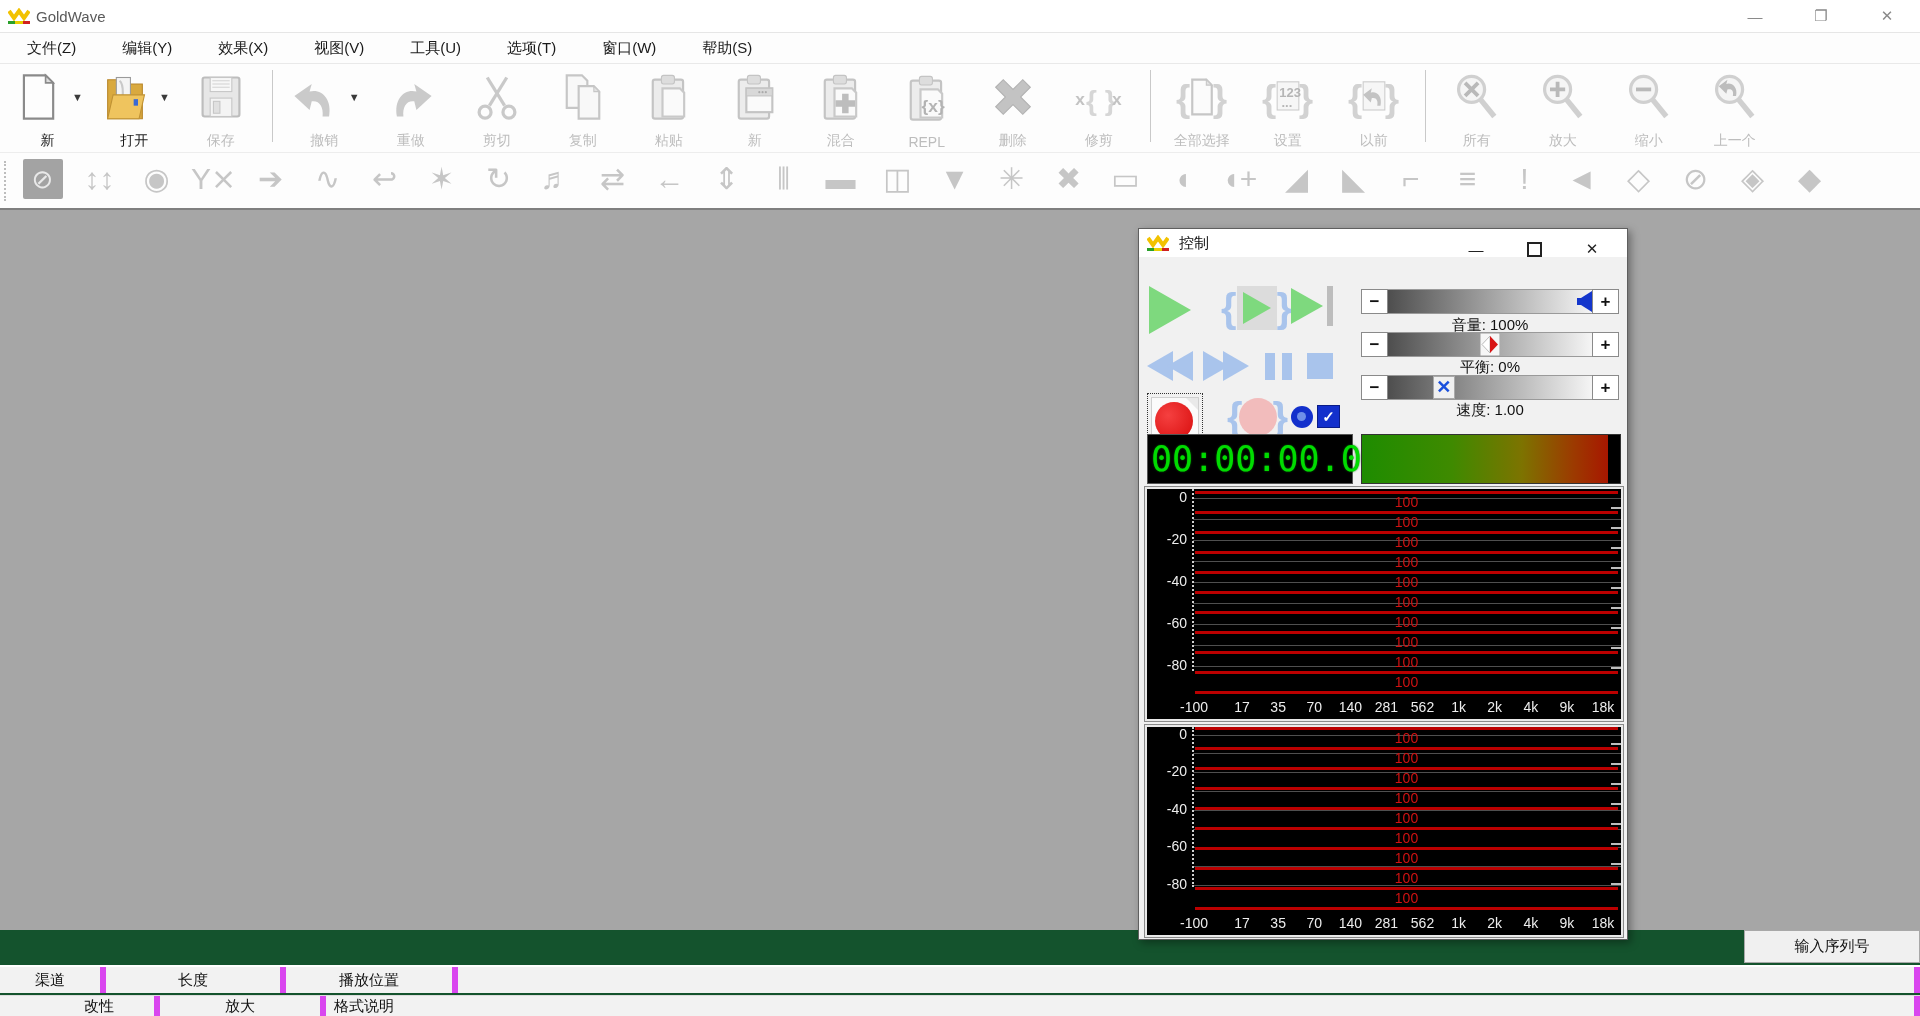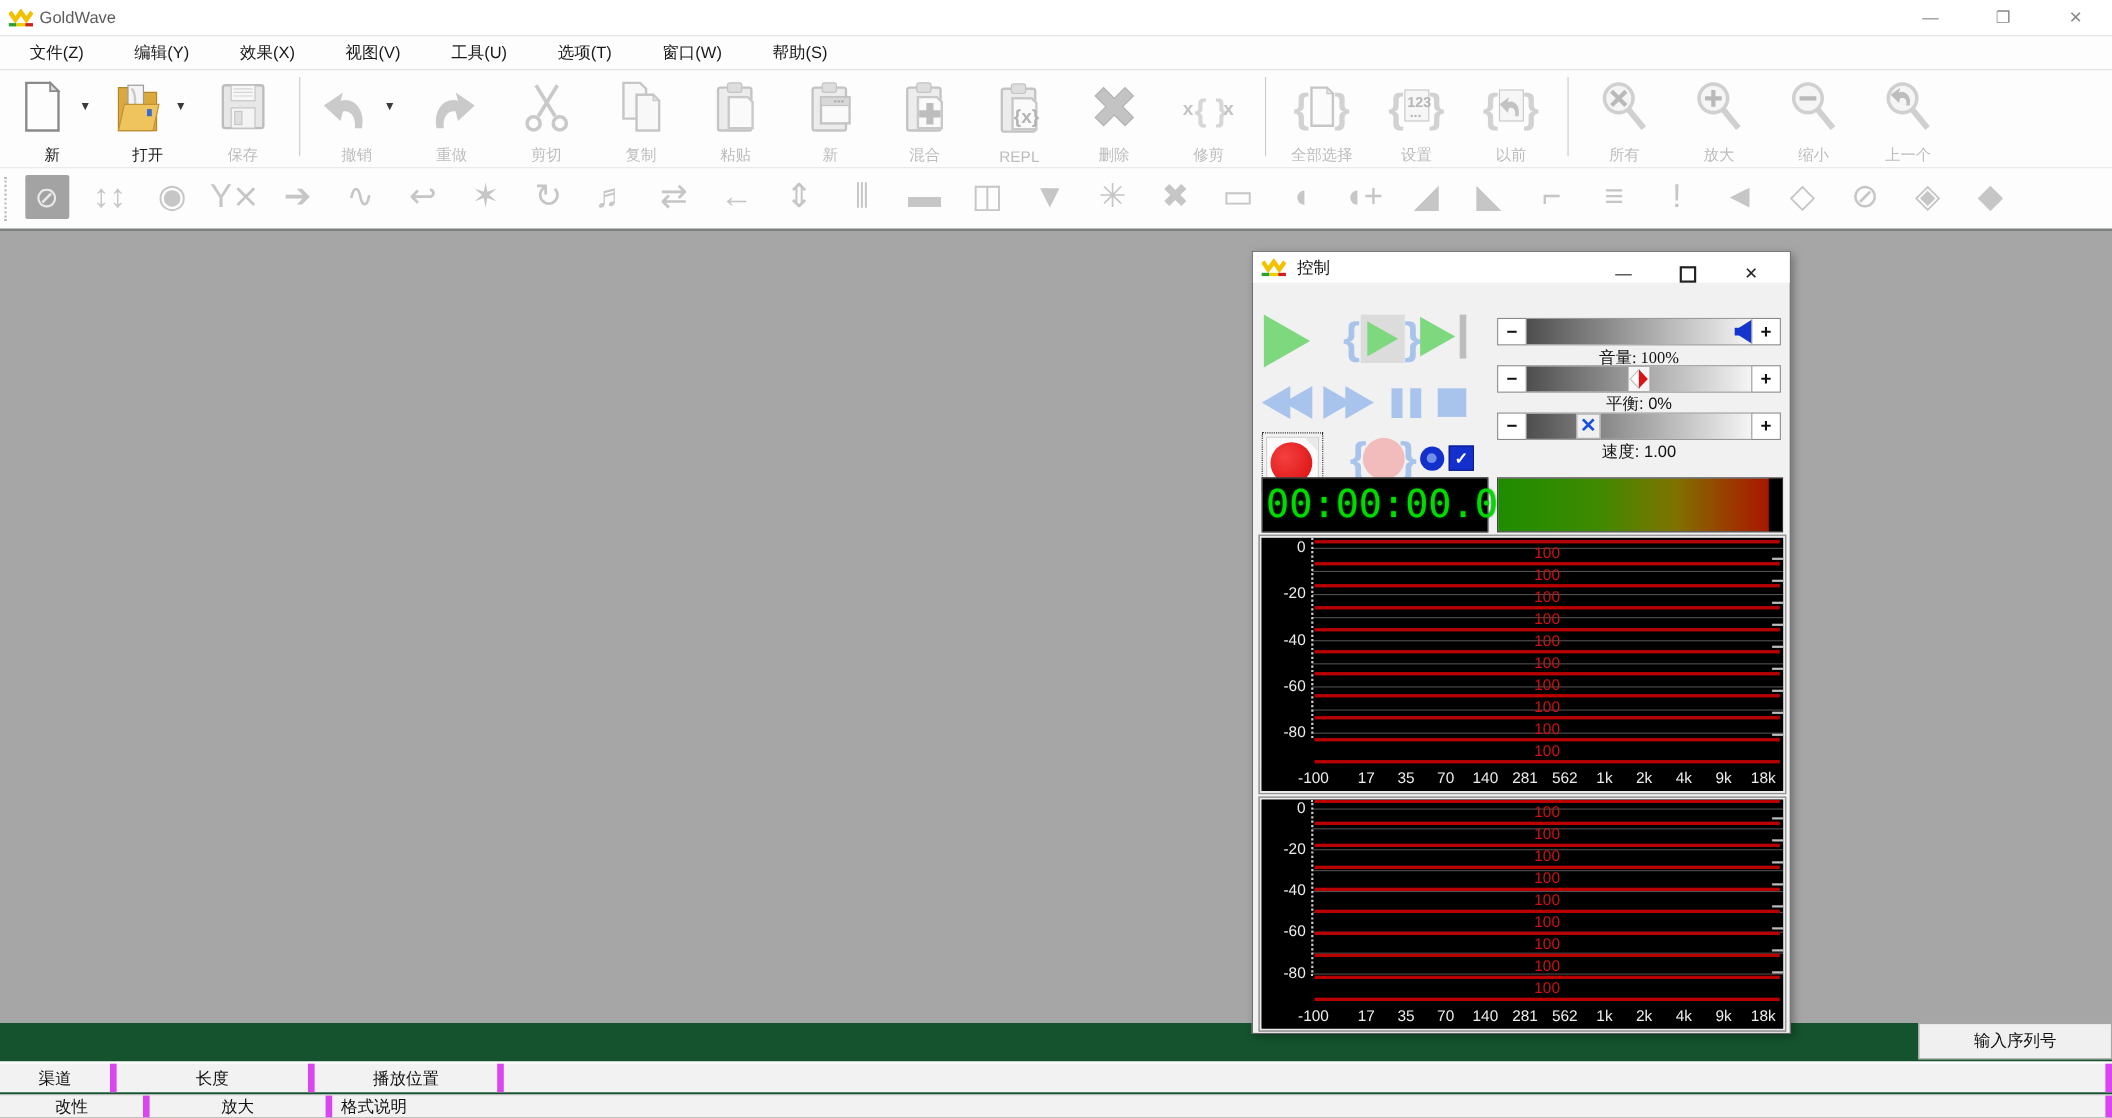--- a/index.html
+++ b/index.html
@@ -72,21 +72,21 @@
   .ctrlbtn { position:absolute; }
 
   .brace { color:#a9c4ec; font-size:40px; font-weight:bold; line-height:40px; }
   .psel-bg { background:#dcdcdc; display:flex; align-items:center; justify-content:center; }
 
   
   .slider { position:absolute; left:222px; width:258px; height:25px; display:flex; }
   .sl-btn { width:27px; height:25px; background:#fff; border:1px solid #8a8a8a; font-size:17px; font-weight:bold; color:#111; display:flex; align-items:center; justify-content:center; }
   .sl-track { position:relative; flex:1; height:25px; border-top:1px solid #9a9a9a; border-bottom:1px solid #9a9a9a; background:linear-gradient(to right,#4e4e4e,#9a9a9a 45%,#f5f5f5); }
   .sl-label { position:absolute; left:222px; width:258px; text-align:center; font-size:15px; color:#111; }
-  #sl-volume { top:60px; } #lbl-volume { top:87px;font-family:Liberation Serif, serif; }
+  #sl-volume { top:60px; } #lbl-volume { top:87px; }
   #sl-balance { top:103px; } #lbl-balance { top:129px; }
   #sl-speed { top:146px; } #lbl-speed { top:172px; }
   .marker { position:absolute; top:0; }
 
   
   #lcd { position:absolute; left:8px; top:205px; width:206px; height:50px; background:#000; border:1px solid #555; display:flex; align-items:center; }
   #lcd-digits { font-family:"DejaVu Sans Mono", monospace; font-size:35px; color:#00dc00; letter-spacing:0px; margin-left:3px; text-shadow:0 0 2px #007700; }
   #lcd-ind { display:flex; flex-direction:column; margin-left:4px; }
   #lcd-ind .sq { width:15px; height:14px; }
   #sq-green { background:linear-gradient(#00b400,#007800); margin-bottom:5px; }
@@ -472,21 +472,21 @@
 
   <div id="serial-btn">输入序列号</div>
 
   <div id="status1">
       <div class="scell" style="width: 106px;">渠道</div>
       <div class="scell" style="width: 180px;">长度</div>
       <div class="scell" style="width: 172px;">播放位置</div>
       <div class="scell" style="flex: 1 1 0%;"></div>
     </div>
   <div id="status2">
-      <div class="scell" style="width: 136px;">改性</div>
+      <div class="scell" style="width: 116px; margin-left: 44px;">改性</div>
       <div class="scell" style="width: 166px;">放大</div>
       <div class="scell left" style="flex: 1 1 0%;">格式说明</div>
     </div>
 
   <div id="ctrl">
     <div id="ctrl-titlebar">
       <div class="gw-logo">
         <svg width="22" height="13" viewBox="0 0 22 13">
             <polyline points="1,3 6,10 11,3 16,10 21,3" fill="none" stroke="#f2c200" stroke-width="4"></polyline>
           </svg>

